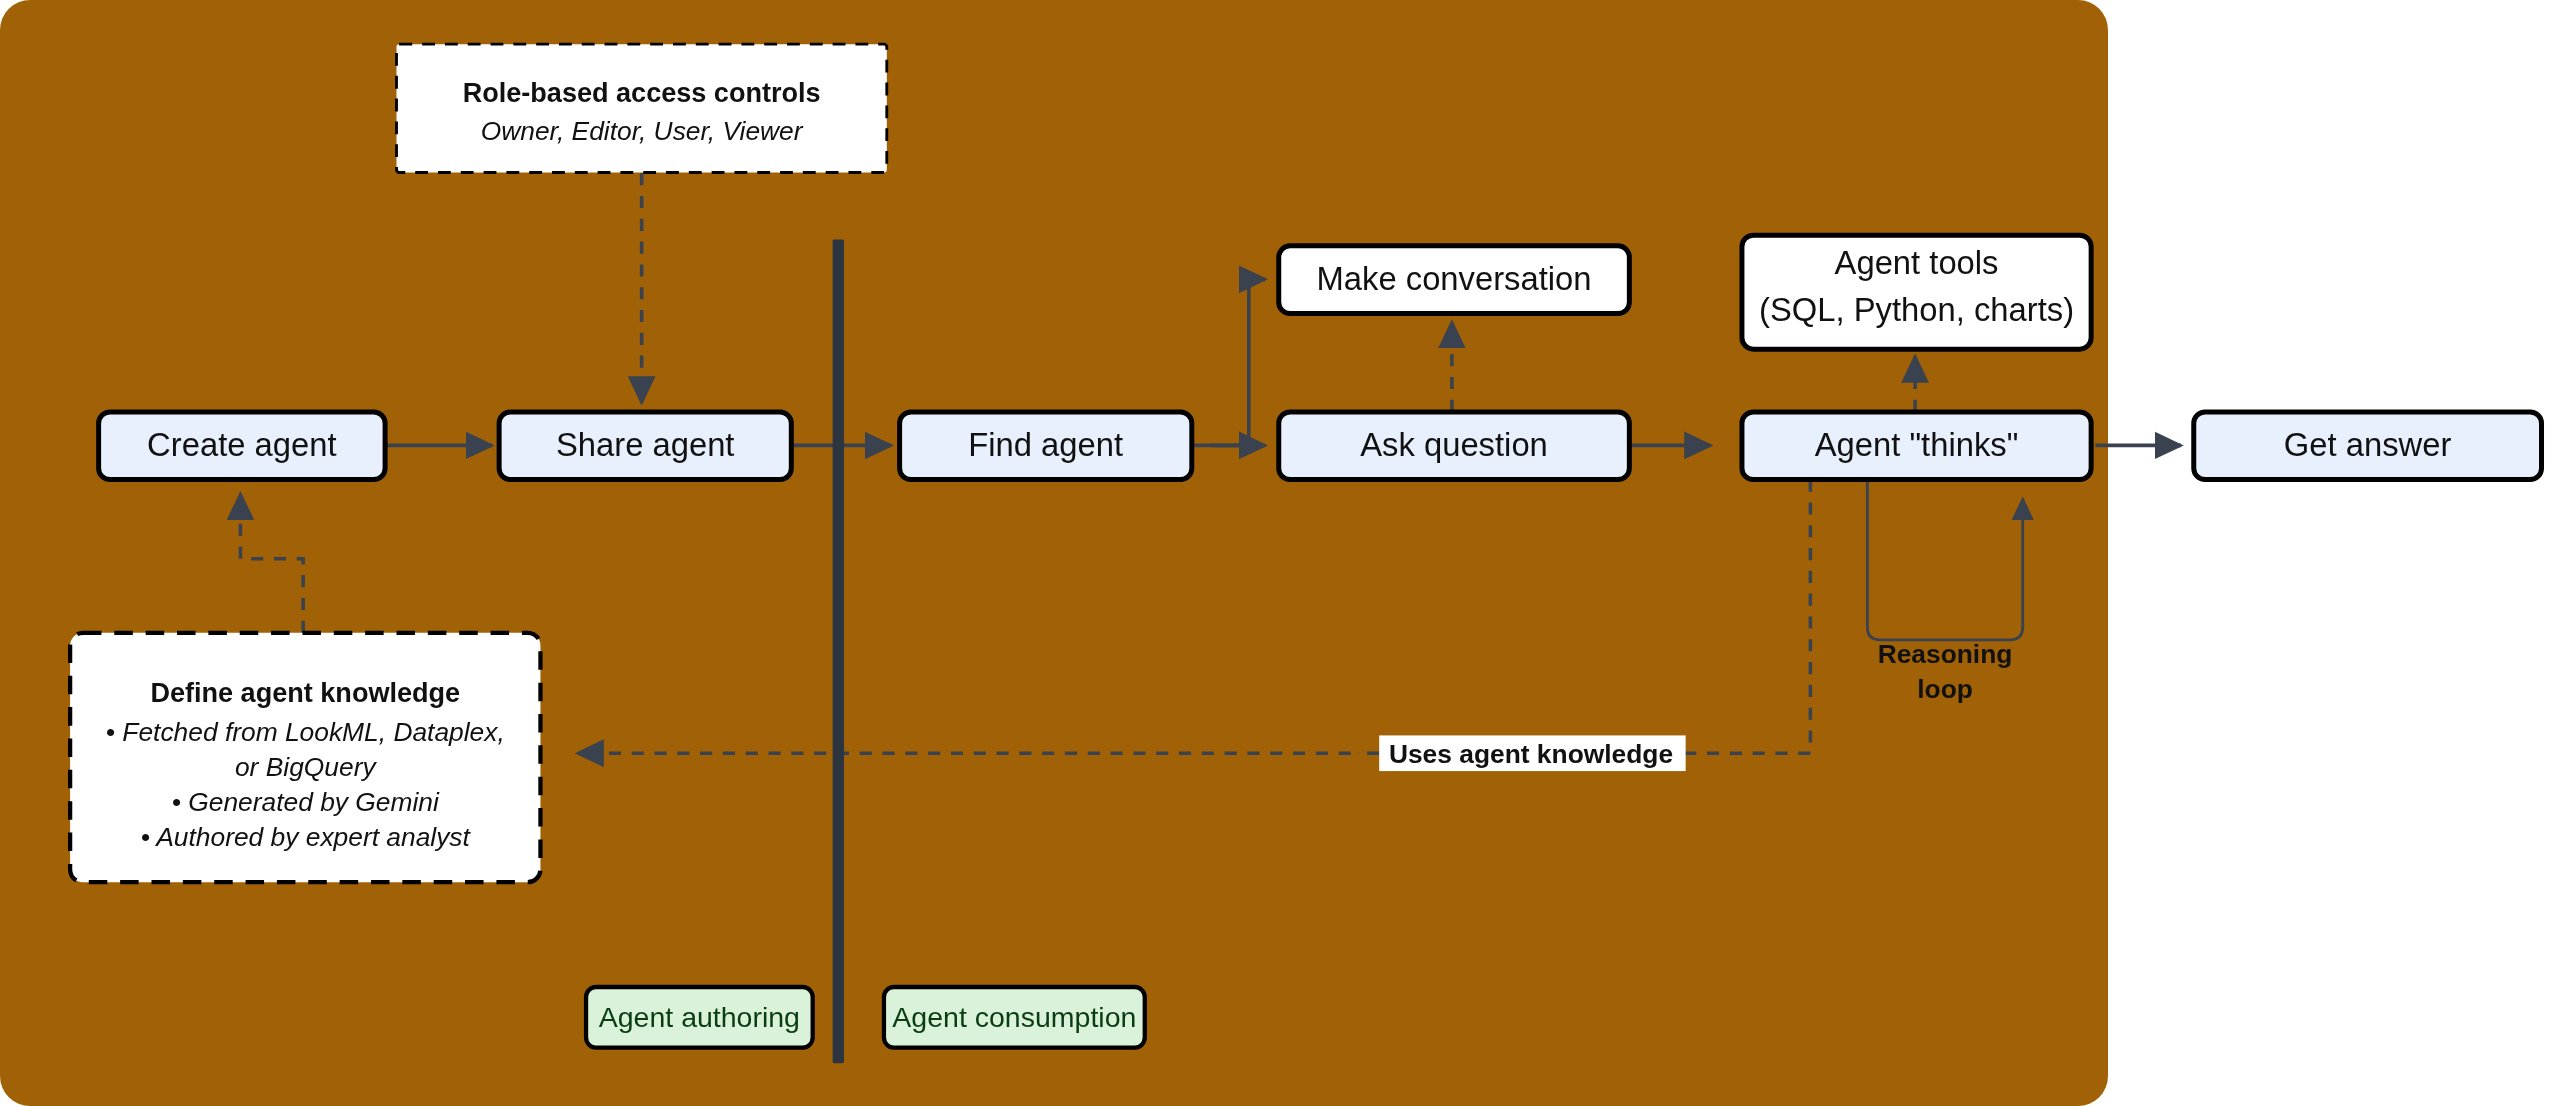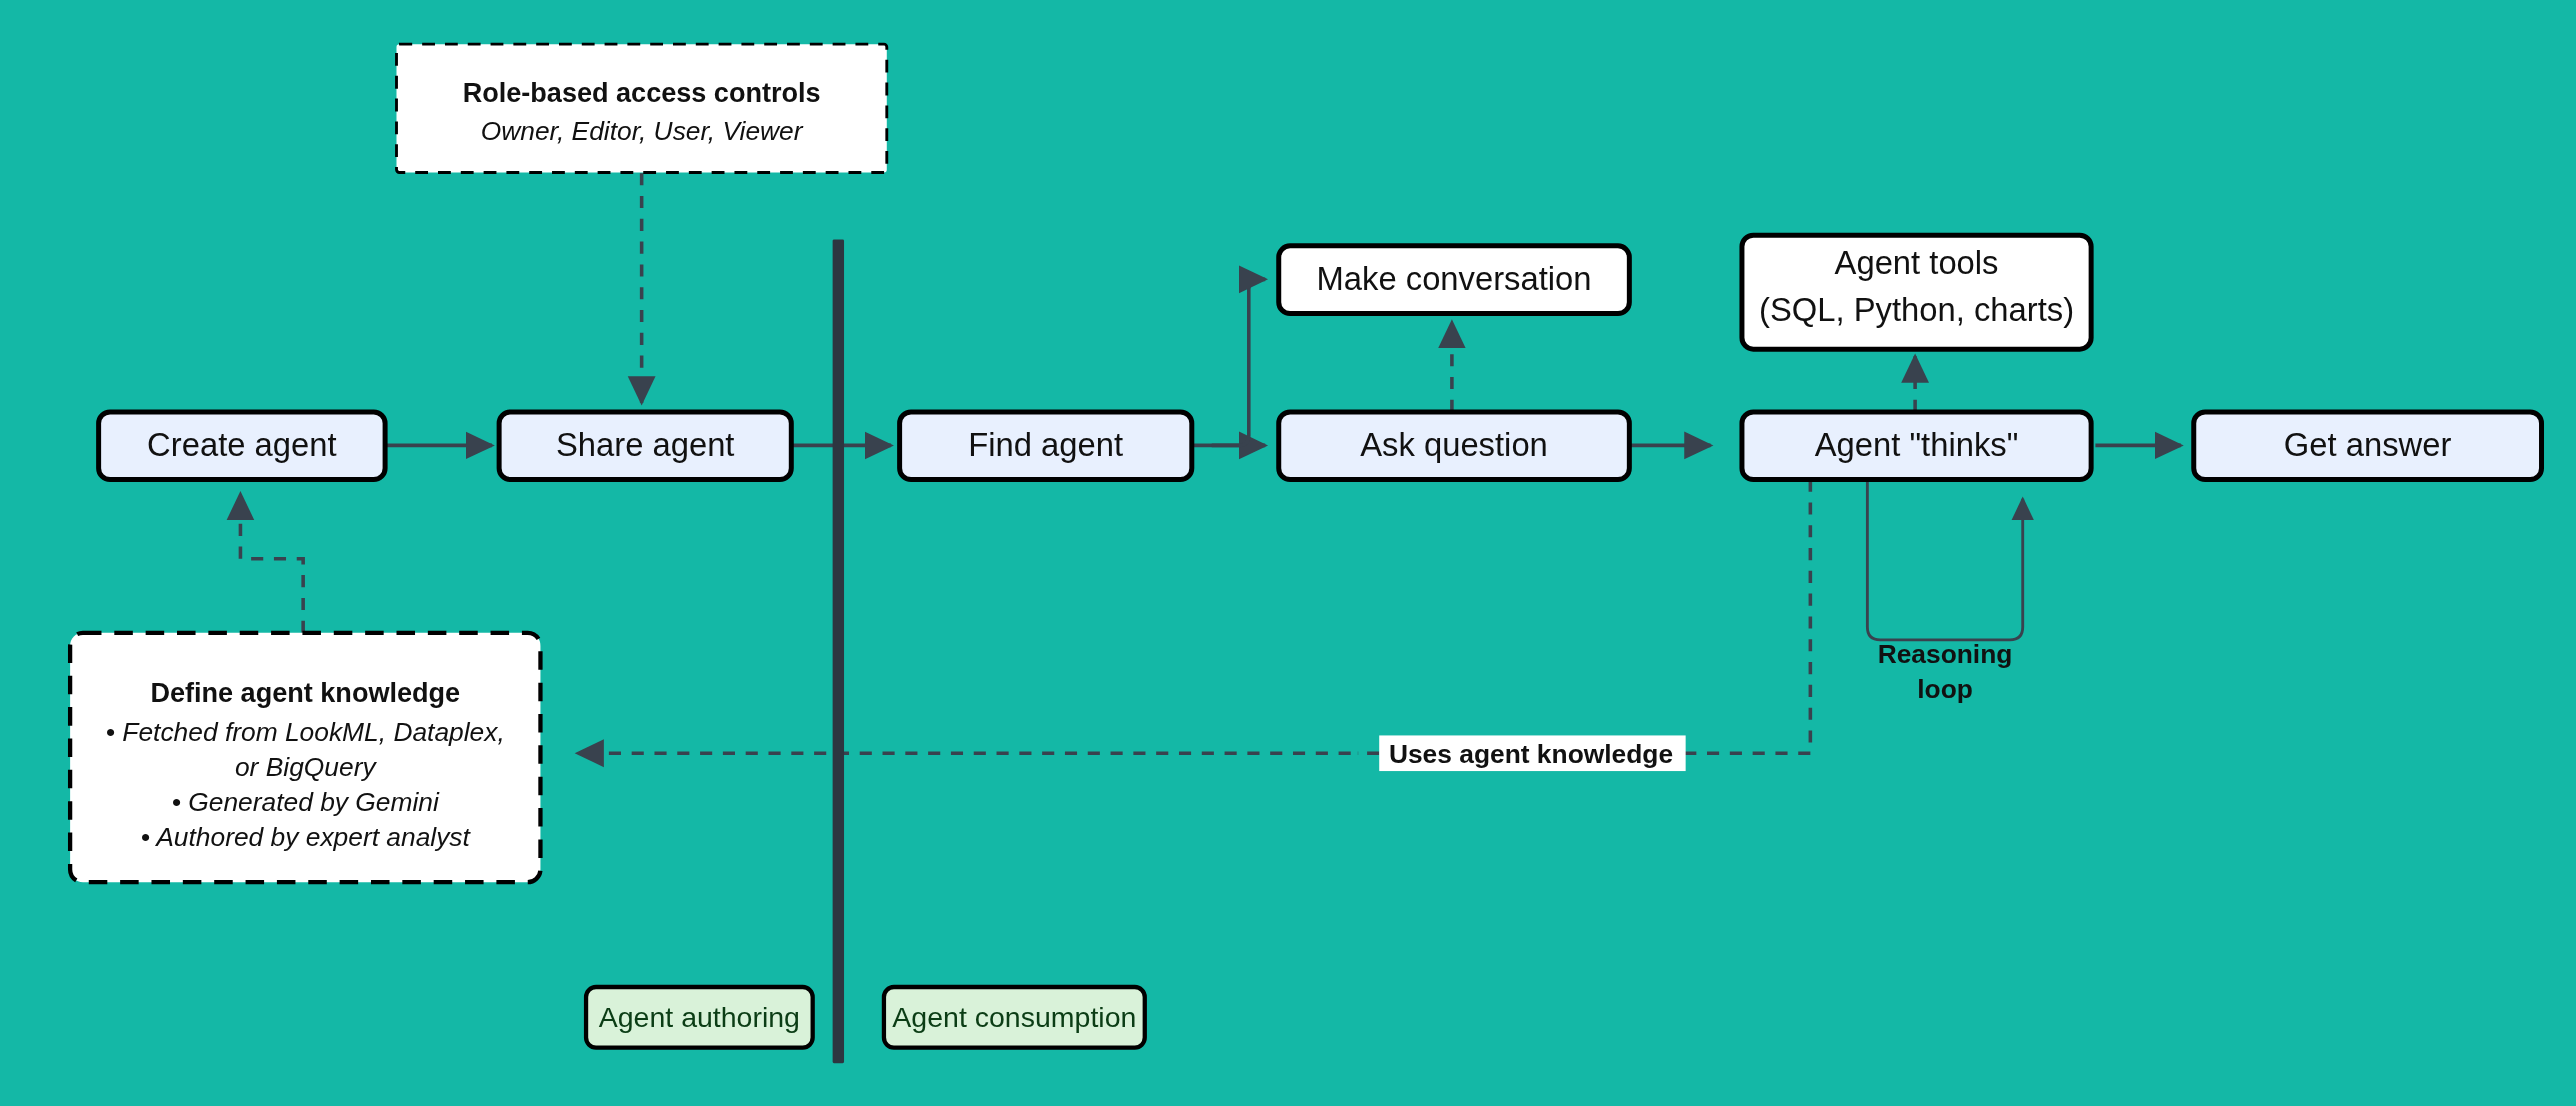--- a/index.html
+++ b/index.html
@@ -8,23 +8,24 @@
     background: #ffffff;
   }
   body {
     width: 2576px;
     height: 1106px;
     font-family: "Liberation Sans", sans-serif;
     overflow: hidden;
   }
   #diagram-root {
     position: relative;
-    width: 2576px;
+    width: 2108px;
     height: 1106px;
-    background: #14b8a6;
+    background: #a16207;
+    border-radius: 30px;
   }
   svg#flow-svg {
     display: block;
     width: 2576px;
     height: 1106px;
   }
   .node-box {
     stroke: #000000;
     stroke-width: 7;
   }

